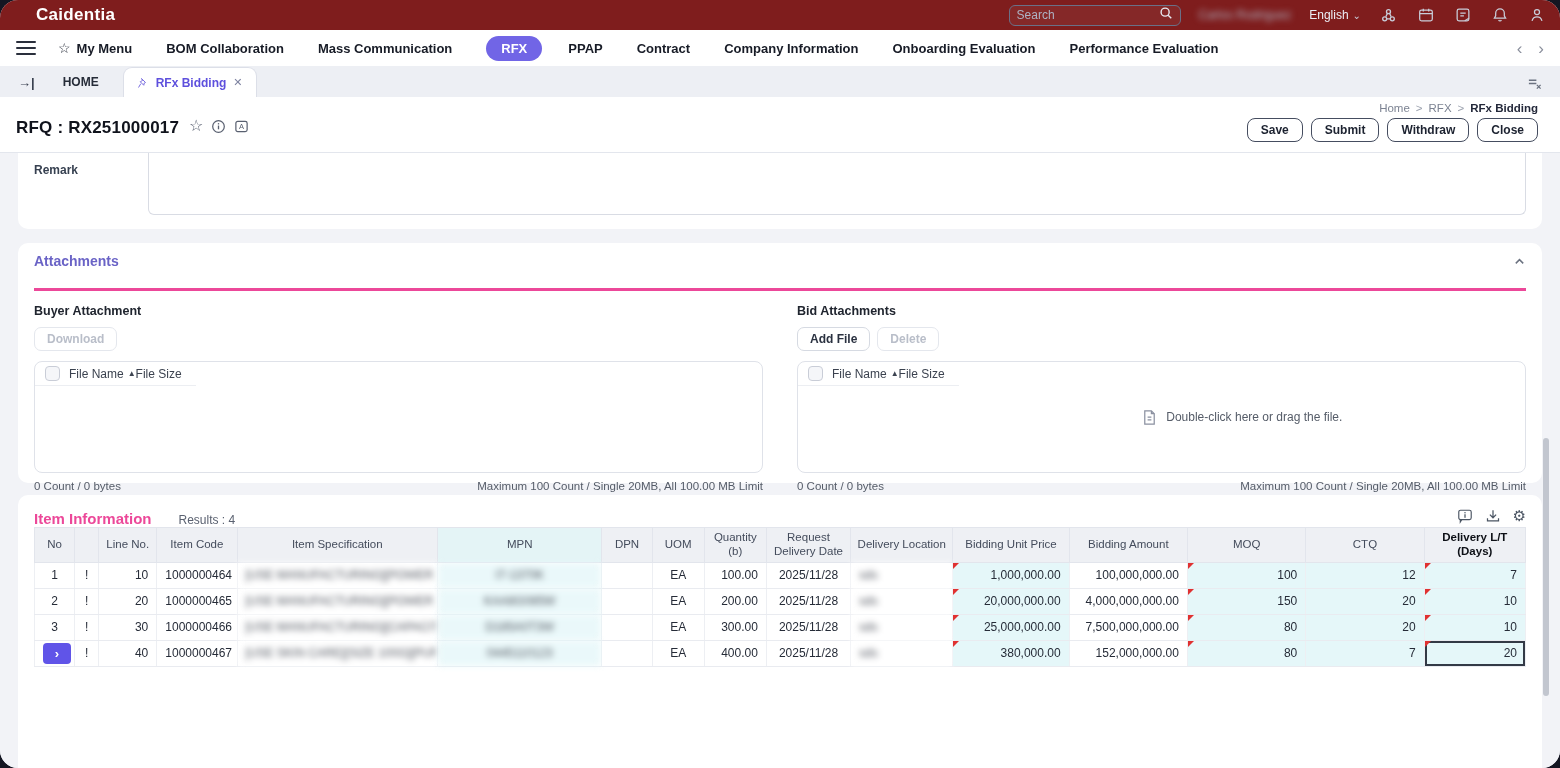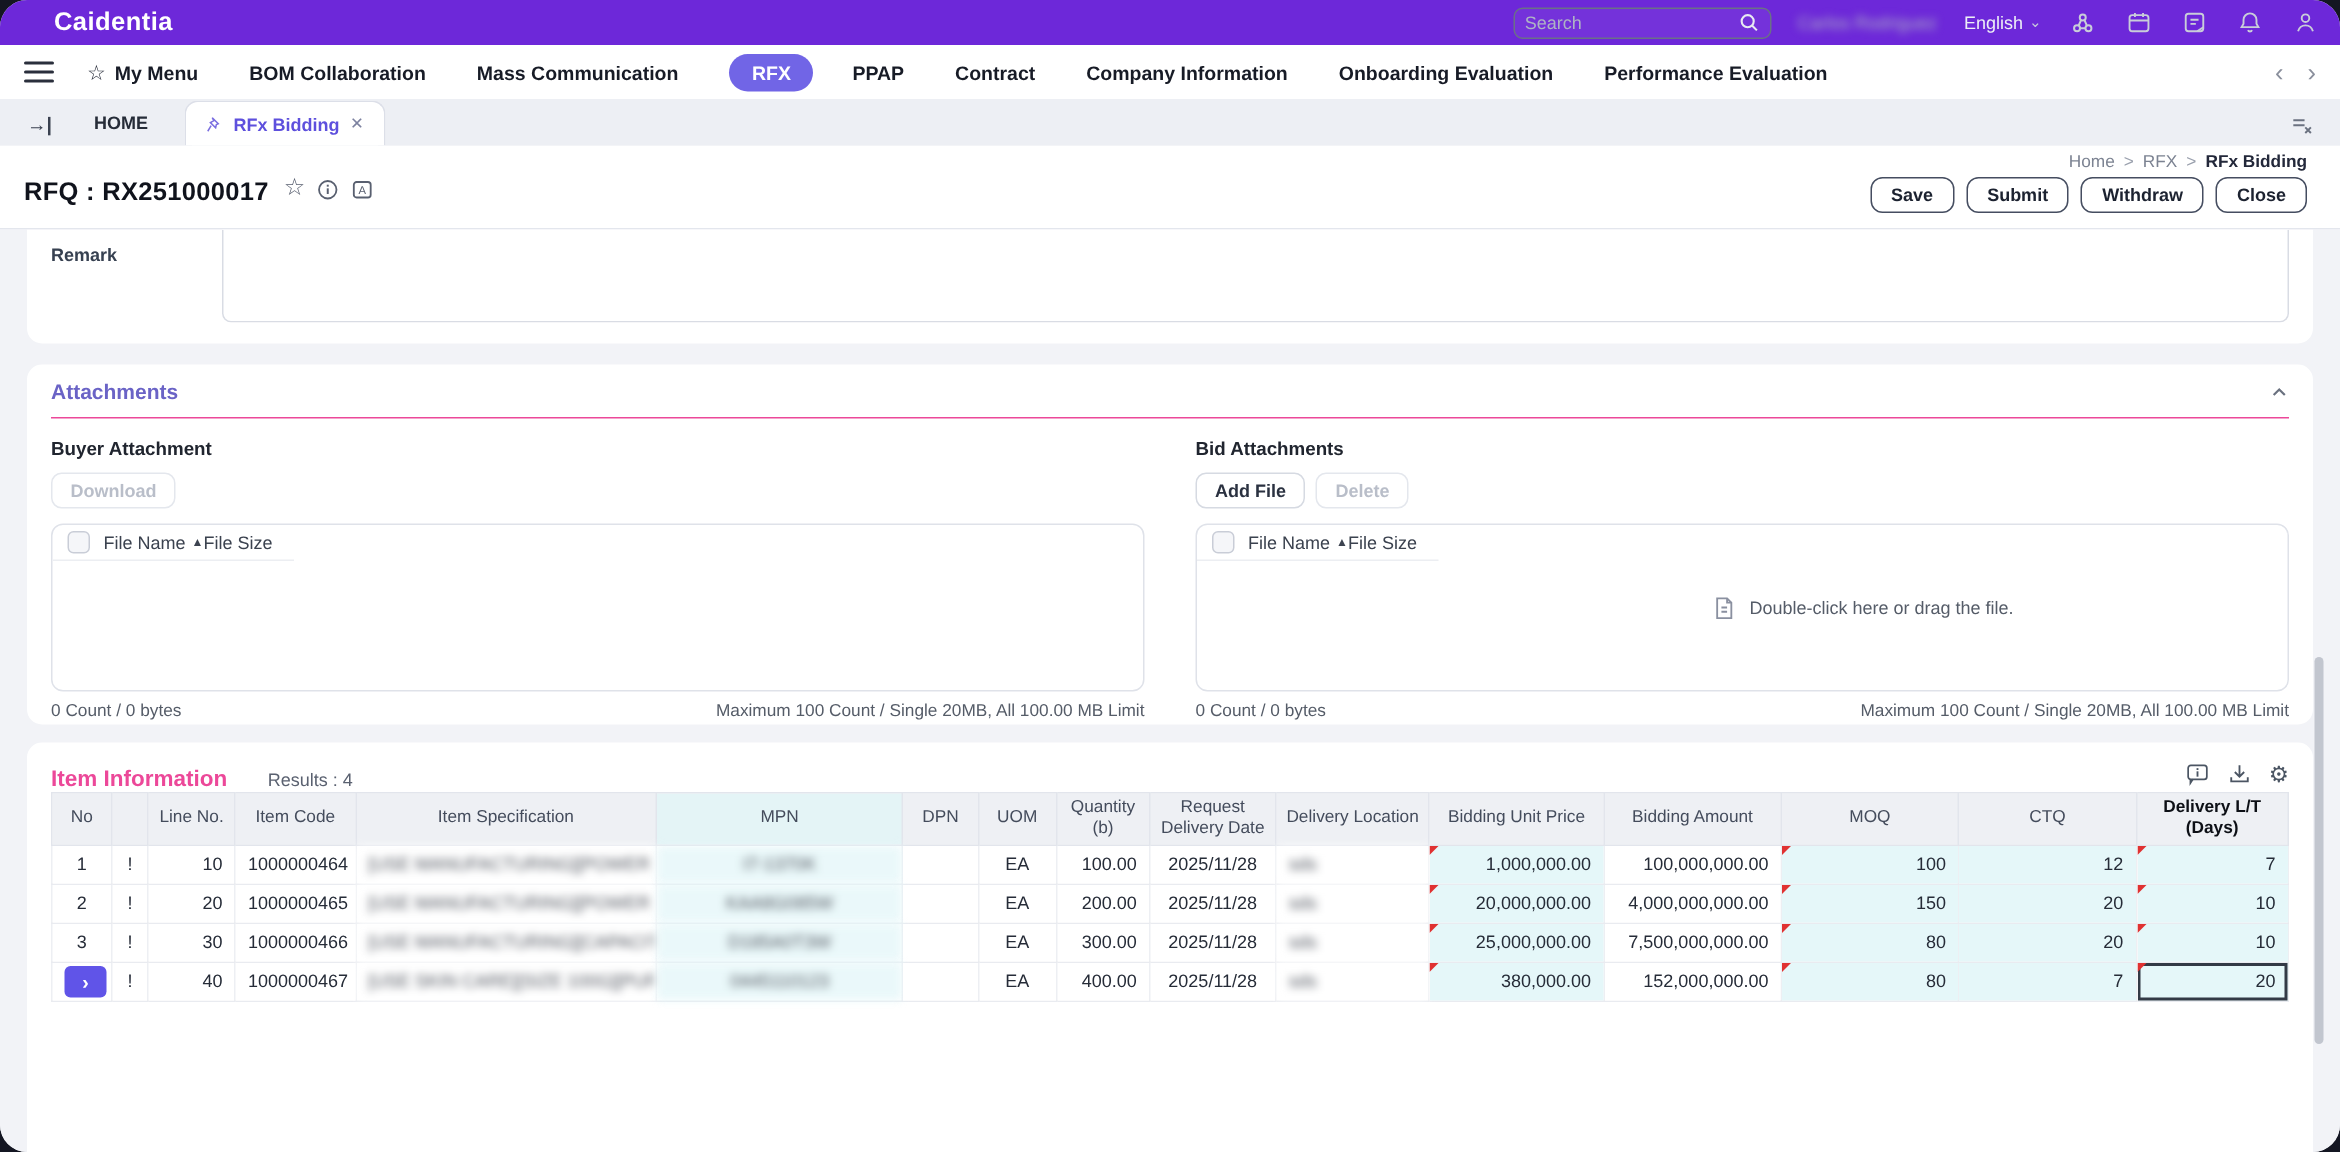--- a/index.html
+++ b/index.html
@@ -1,23 +1,23 @@
 <!DOCTYPE html>
 <html><head>
 <meta charset="utf-8">
 <style>
   * { margin:0; padding:0; box-sizing:border-box; }
   html,body { width:1560px; height:768px; background:#141622; font-family:"Liberation Sans", sans-serif; overflow:hidden; }
   .window { width:1560px; height:768px; border-radius:18px; overflow:hidden; background:#f2f3f7; display:flex; flex-direction:column; position:relative; }
 
   
-  .topbar { height:30px; background:#6d28d9; display:flex; align-items:center; padding:0 14px; flex:0 0 auto; }
+  .topbar { height:30px; background:#7f1d1d; display:flex; align-items:center; padding:0 14px; flex:0 0 auto; }
   .logo { color:#fff; font-size:17px; font-weight:700; letter-spacing:.3px; margin-left:22px; }
   .topbar-right { margin-left:auto; display:flex; align-items:center; gap:18px; }
-  .searchbox { display:flex; align-items:center; width:172px; height:21px; border:1px solid #6a7087; border-radius:6px; background:rgba(255,255,255,.05); padding:0 7px; }
+  .searchbox { display:flex; width:172px; height:21px; border:1px solid #6a7087; border-radius:6px; background:rgba(255,255,255,.05); padding:0 7px; }
   .searchbox input { flex:1; background:transparent; border:0; outline:none; color:#e8eaf2; font-size:12px; font-family:"Liberation Sans",sans-serif; min-width:0; }
   .searchbox input::placeholder { color:#aeb3c4; }
   .user-name { color:#aeb3c4; font-size:12px; filter:blur(3px); user-select:none; }
   .lang { color:#eceef6; font-size:12px; display:flex; align-items:center; gap:4px; cursor:pointer; }
   .lang .caret { font-size:10px; color:#c9cdd9; }
   .tico { width:19px; height:19px; display:flex; align-items:center; justify-content:center; cursor:pointer; }
 
   
   .menubar { height:36px; background:#fff; display:flex; align-items:center; padding:0 16px; gap:0; flex:0 0 auto; }
   .hamburger { width:20px; display:flex; flex-direction:column; gap:4px; cursor:pointer; margin-right:22px; }
@@ -51,21 +51,21 @@
 
   
   .content { flex:1; display:flex; flex-direction:column; overflow:hidden; background:#f2f3f7; }
   .card { background:#fff; margin:0 18px; }
 
   .remark-card { border-radius:0 0 10px 10px; height:76px; display:flex; padding:0 16px 14px 16px; }
   .remark-label { width:114px; font-size:12px; font-weight:700; color:#374151; padding-top:10px; }
   .remark-input { flex:1; border:1px solid #d9dce4; border-top:none; border-radius:0 0 6px 6px; resize:none; outline:none; font-family:"Liberation Sans",sans-serif; font-size:12px; padding:6px 8px; color:#262c38; }
 
   .attach-card { margin-top:14px; border-radius:10px; padding:10px 16px 8px 16px; height:240px; }
-  .section-head { display:flex; align-items:center; padding-bottom:9px; border-bottom:1px solid #ec4899; }
+  .section-head { display:flex; align-items:center; padding-bottom:19px; border-bottom:3px solid #ec4899; }
   .section-title { font-size:14px; font-weight:700; color:#6a63c6; }
   .collapse-ico { margin-left:auto; cursor:pointer; display:flex; }
   .attach-cols { display:flex; gap:34px; margin-top:13px; }
   .attach-col { flex:1; min-width:0; }
   .attach-label { font-size:12.5px; font-weight:700; color:#20252f; }
   .attach-btnrow { margin-top:9px; display:flex; gap:7px; }
   .sbtn { border:1px solid #d6dae2; border-radius:7px; background:#fff; padding:4px 12px; font-size:12px; font-weight:700; color:#2a3140; cursor:pointer; font-family:"Liberation Sans",sans-serif; }
   .sbtn.disabled { color:#b9bec9; border-color:#e4e7ed; cursor:default; }
   .file-table { margin-top:10px; border:1px solid #dfe2e9; border-radius:8px; overflow:hidden; height:112px; display:flex; }
   .file-thead { display:flex; align-items:center; height:24px; border-bottom:1px solid #eceef2; padding:0 14px 0 10px; flex:0 0 auto; }

